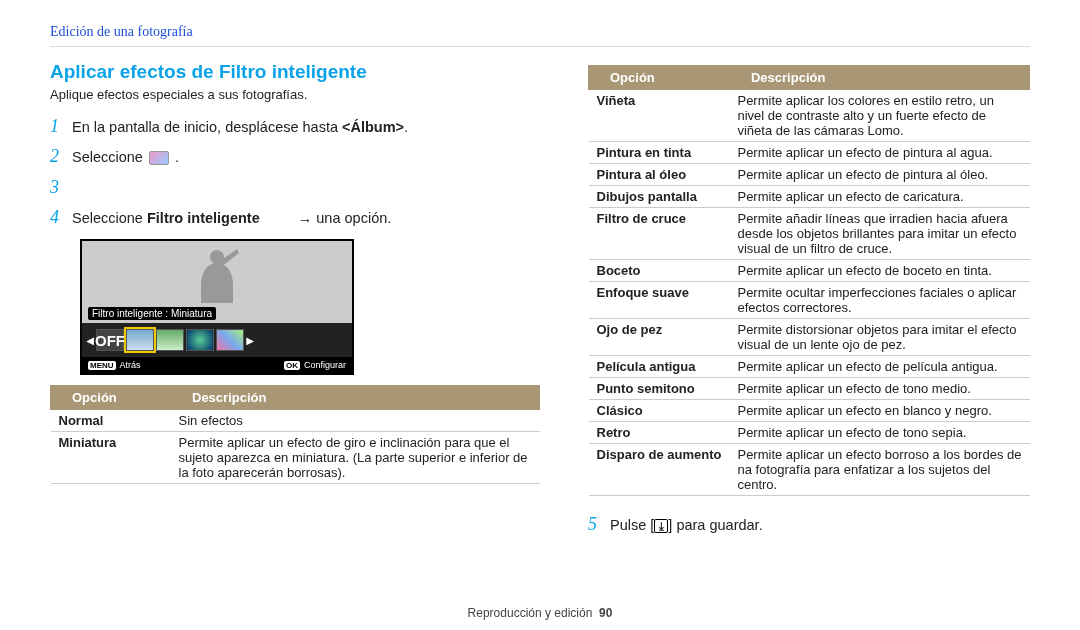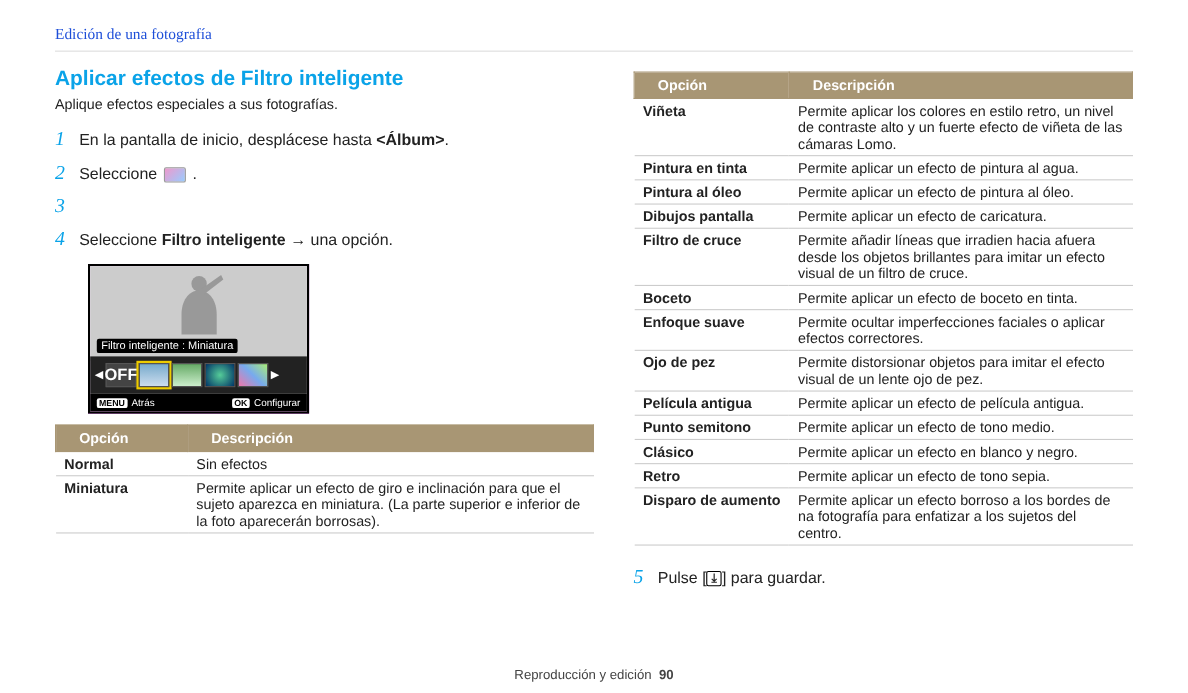--- a/index.html
+++ b/index.html
@@ -1,31 +1,31 @@
 <!DOCTYPE html>
 <html><head>
 <meta charset="utf-8">
 <style>
   * { box-sizing: border-box; margin: 0; padding: 0; }
   html, body { width: 1080px; height: 630px; font-family: "Segoe UI", Arial, sans-serif; background: #fff; color: #222; }
   .page { width: 1080px; height: 630px; padding: 24px 50px 10px 50px; position: relative; }
   .breadcrumb { color: #1d4ed8; font-size: 14px; border-bottom: 1px solid #ddd; padding-bottom: 6px; margin-bottom: 14px; font-weight: 300; font-family: Liberation Serif, serif; }
-  .columns { display: flex; gap: 36px; }
+  .columns { display: flex; gap: 48px; }
   .col-left { flex: 0 0 490px; }
   .col-right { flex: 1; }
   .h2 { color: #0aa3e8; font-size: 19px; font-weight: 600; margin-bottom: 4px; }
   .intro { font-size: 13px; margin-bottom: 12px; }
   ol.steps { list-style: none; counter-reset: step; }
   ol.steps li { display: flex; font-size: 14.5px; margin-bottom: 6px; line-height: 1.35; align-items: baseline; }
   ol.steps li .num { font-style: italic; font-family: Georgia, serif; color: #0aa3e8; font-size: 18px; min-width: 22px; }
   .step-text .bold { font-weight: 700; }
-  .step-text .arrow { font-family: sans-serif; }
+  .step-text .arrow { font-family: sans-serif; margin-left: 34px; }
   .icon16 { display:inline-block; width:20px; height:14px; vertical-align:middle; border:1px solid #999; background: linear-gradient(135deg,#e9c 0%, #9cf 100%); border-radius:2px; margin:0 2px; }
   .kbd-down { display:inline-block; vertical-align:middle; border:1px solid #000; font-size:11px; width:14px; height:14px; text-align:center; line-height:12px; border-radius:2px; font-weight:700; }
-  .screenshot-box { border: 2px solid #000; width: 201px; margin: 10px 0 10px 30px; padding: 0; background: #d946ef; }
+  .screenshot-box { border: 2px solid #000; width: 274px; margin: 10px 0 10px 30px; padding: 0; background: #d946ef; }
   .sshot-inner { position: relative; height: 132px; background: #fff; }
   .silhouette { position:absolute; left:0; right:0; top:0; height:86px; background:#ccc; }
   .silhouette svg { position:absolute; left:50%; top:4px; transform:translateX(-50%); }
   .banner { position:absolute; left:6px; top:66px; background:#000; color:#fff; font-size:10px; padding:1px 4px; border-radius:2px; }
   .film { position:absolute; bottom:16px; left:0; right:0; height:34px; background:#222; display:flex; align-items:center; padding:0 4px; gap:2px; overflow:hidden; }
   .chev { color:#fff; font-size:10px; width:8px; text-align:center;}
   .thumb { width:28px; height:22px; border:1px solid #555; }
   .thumb.off { background:#444; color:#fff; font-size:15px; display:flex; align-items:center; justify-content:center; font-weight:700;}
   .thumb.sel { outline:2px solid #ec0; }
   .thumb.a{ background:linear-gradient(#7ac,#cde);} .thumb.b{ background:linear-gradient(#6a6,#cec);} .thumb.c{ background:radial-gradient(circle,#5c9,#036);} .thumb.d{ background:linear-gradient(45deg,#e7a,#7ae,#ae7);}

